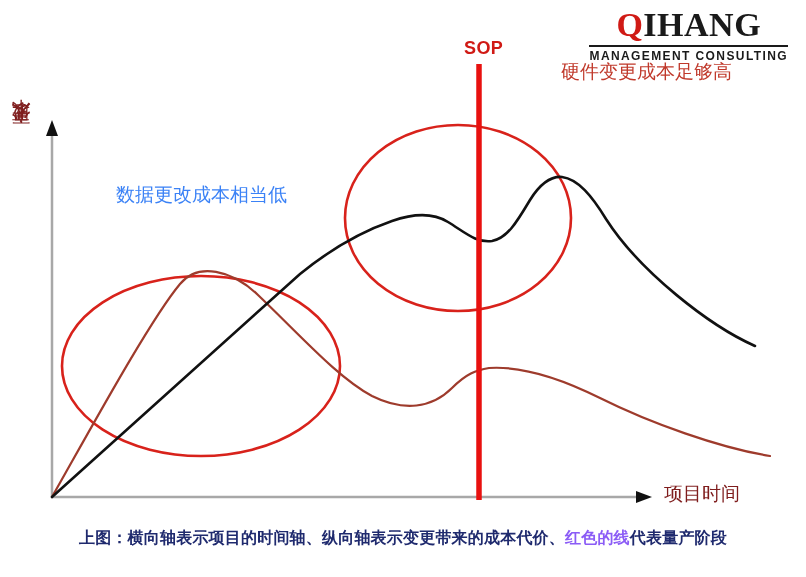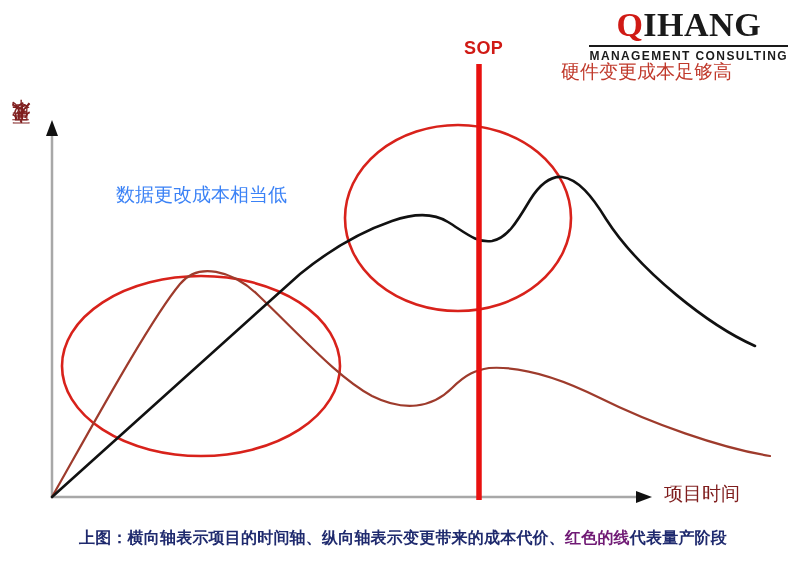--- a/index.html
+++ b/index.html
@@ -116,21 +116,21 @@
     right: 0;
     top: 528px;
     text-align: center;
     font-size: 16px;
     font-weight: bold;
     color: #1f2a6e;
     font-family: "Liberation Sans", "DejaVu Sans", sans-serif;
     letter-spacing: 0.2px;
   }
   .caption .hl {
-    color: #701a75;
+    color: #8b5cf6;
   }
 </style>
 </head>
 <body>
 
 <div id="canvas">
 
   <svg id="chart-svg" viewBox="0 0 806 577">
 
     <line x1="52" y1="497" x2="52" y2="132" stroke="#a8a8a8" stroke-width="2.5"></line>

